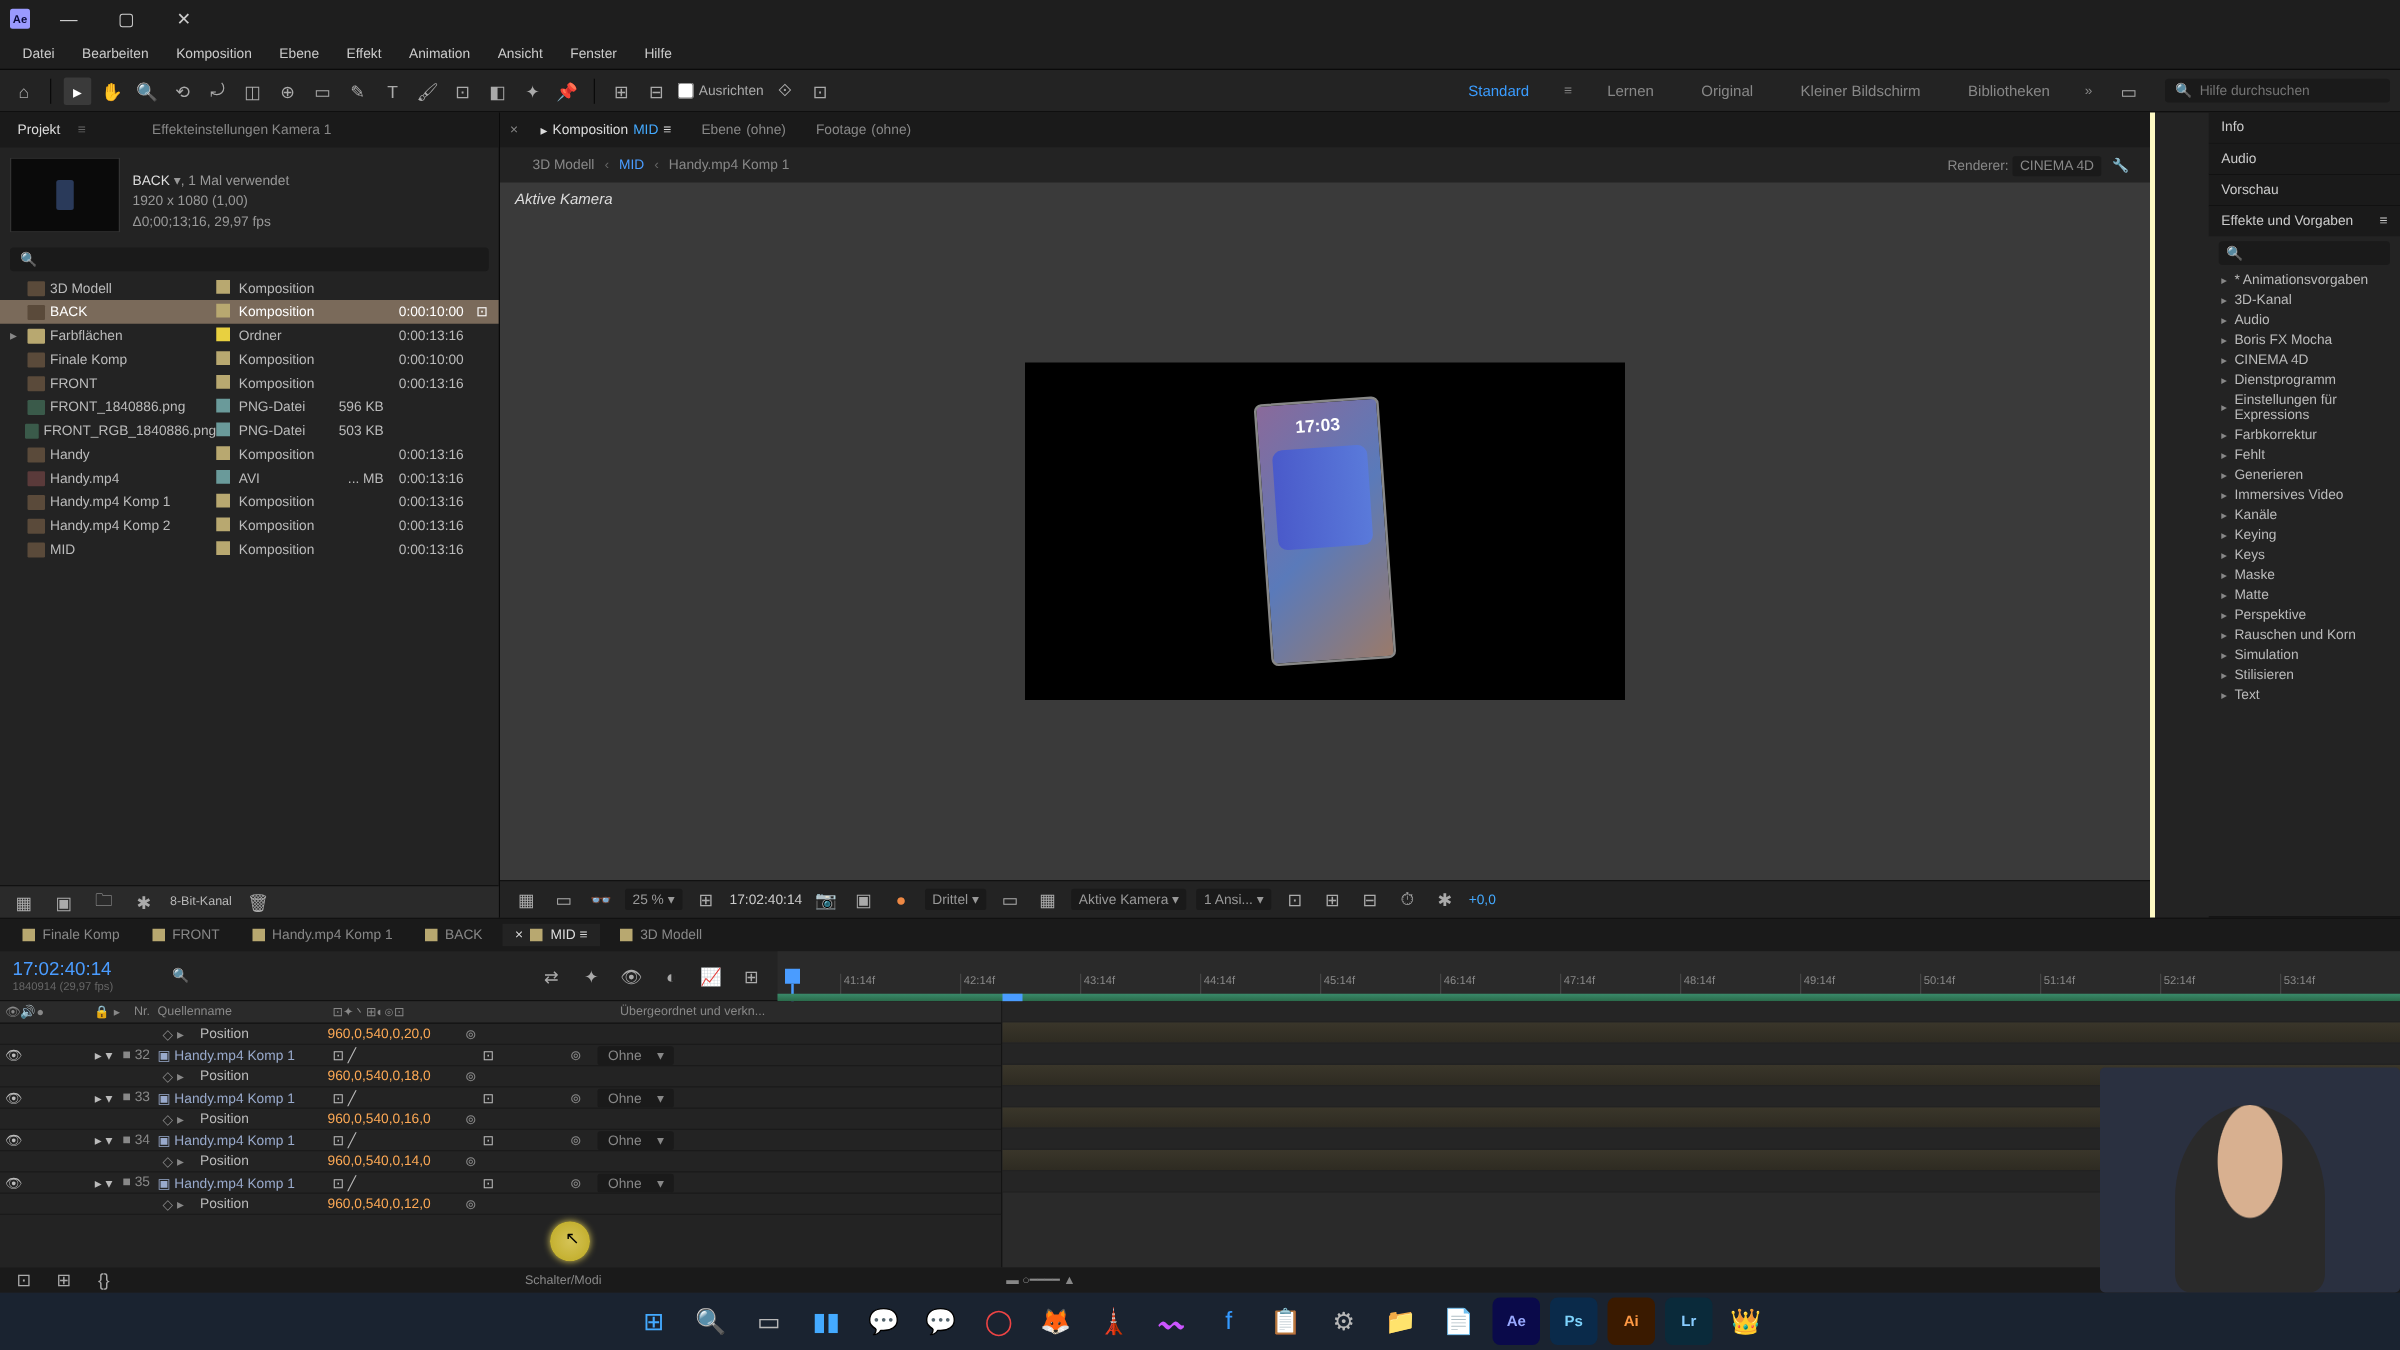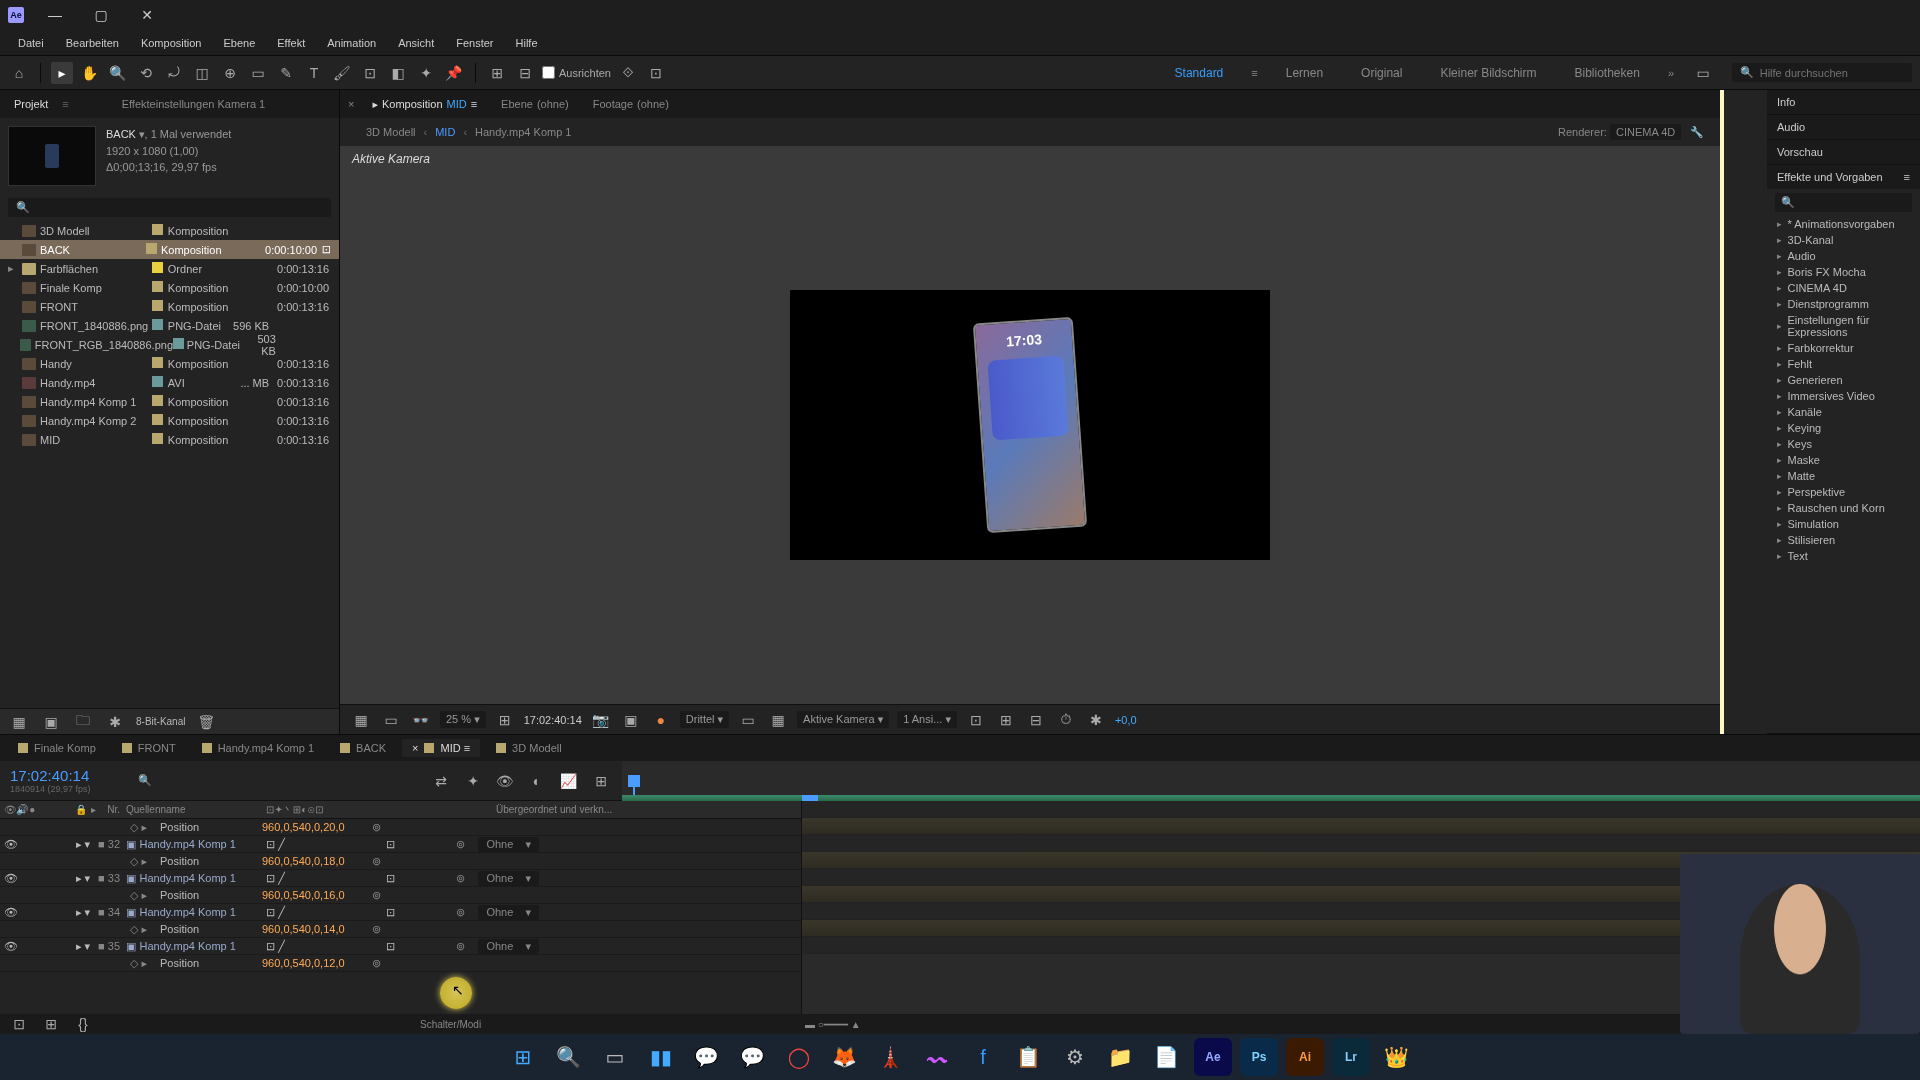--- a/index.html
+++ b/index.html
@@ -13,25 +13,25 @@
 .menu-item { padding:4px 10px; font-size:11px; color:#ccc; }
 .toolbar { height:34px; background:#232323; display:flex; align-items:center; padding:0 8px; gap:6px; border-bottom:1px solid #0a0a0a; }
 .tool-btn { width:22px; height:22px; display:flex; align-items:center; justify-content:center; color:#aaa; font-size:14px; border-radius:2px; }
 .tool-btn.active { background:#3a3a3a; color:#fff; }
 .tool-sep { width:1px; height:20px; background:#0a0a0a; margin:0 4px; }
 .toolbar-right { margin-left:auto; display:flex; align-items:center; gap:18px; }
 .workspace-btn { padding:4px 10px; font-size:12px; color:#888; }
 .workspace-btn.active { color:#3a9cff; }
 .search-box { display:flex; align-items:center; gap:6px; background:#1a1a1a; padding:3px 8px; border-radius:3px; width:180px; }
 .main-area { display:flex; height:calc(1080px - 30px - 26px - 34px - 300px - 46px); }
-.left-panel { width:340px; background:#232323; display:flex; flex-direction:column; border-right:1px solid #0a0a0a; }
+.left-panel { width:400px; background:#232323; display:flex; flex-direction:column; border-right:1px solid #0a0a0a; }
 .panel-tabs { display:flex; align-items:center; height:28px; background:#1a1a1a; padding:0 8px; gap:8px; }
 .panel-tab { font-size:11px; color:#888; padding:3px 6px; }
 .panel-tab.active { color:#ddd; }
-.proj-header { display:flex; padding:8px; gap:10px; }
+.proj-header { display:flex; padding:8px; gap:10px;align-items:flex-end; }
 .thumb { width:88px; height:60px; background:#0a0a0a; border:1px solid #333; display:flex; align-items:center; justify-content:center; position:relative; }
 .thumb-phone { width:14px; height:24px; background:#2a3a5a; border-radius:2px; }
 .proj-meta { font-size:11px; color:#999; line-height:1.5; }
 .proj-meta .name { color:#ddd; }
 .proj-search { margin:4px 8px; background:#1a1a1a; border-radius:3px; padding:3px 8px; display:flex; align-items:center; }
 .proj-list { flex:1; overflow:auto; }
 .proj-head { display:flex; background:#2a2a2a; padding:3px 8px; font-size:10px; color:#999; border-bottom:1px solid #111; }
 .proj-head .c-name { width:165px; }
 .proj-head .c-lbl { width:18px; }
 .proj-head .c-type { width:72px; }
@@ -427,20 +427,36 @@
     <div class="tl-toolbar">
       <span class="tool-btn">⇄</span>
       <span class="tool-btn">✦</span>
       <span class="tool-btn">👁</span>
       <span class="tool-btn">◐</span>
       <span class="tool-btn">📈</span>
       <span class="tool-btn">⊞</span>
     </div>
     <div class="tl-ruler">
       <div class="tl-scrubber"></div>
+      <div class="tl-ruler-ticks" id="ruler-ticks">
+          <div class="tl-tick" style="border-left: none; max-width: 50px;"></div>
+          <div class="tl-tick">41:14f</div>
+          <div class="tl-tick">42:14f</div>
+          <div class="tl-tick">43:14f</div>
+          <div class="tl-tick">44:14f</div>
+          <div class="tl-tick">45:14f</div>
+          <div class="tl-tick">46:14f</div>
+          <div class="tl-tick">47:14f</div>
+          <div class="tl-tick">48:14f</div>
+          <div class="tl-tick">49:14f</div>
+          <div class="tl-tick">50:14f</div>
+          <div class="tl-tick">51:14f</div>
+          <div class="tl-tick">52:14f</div>
+          <div class="tl-tick">53:14f</div>
+        </div>
       <div class="work-bar"></div>
       <div class="play-btn"></div>
     </div>
   </div>
   <div class="tl-body">
     <div class="tl-left">
       <div class="tl-cols">
         <span style="width:50px">👁🔊●</span>
         <span style="width:42px;text-align:right">🔒 ▸</span>
         <span style="width:30px;text-align:right;padding-right:6px">Nr.</span>

